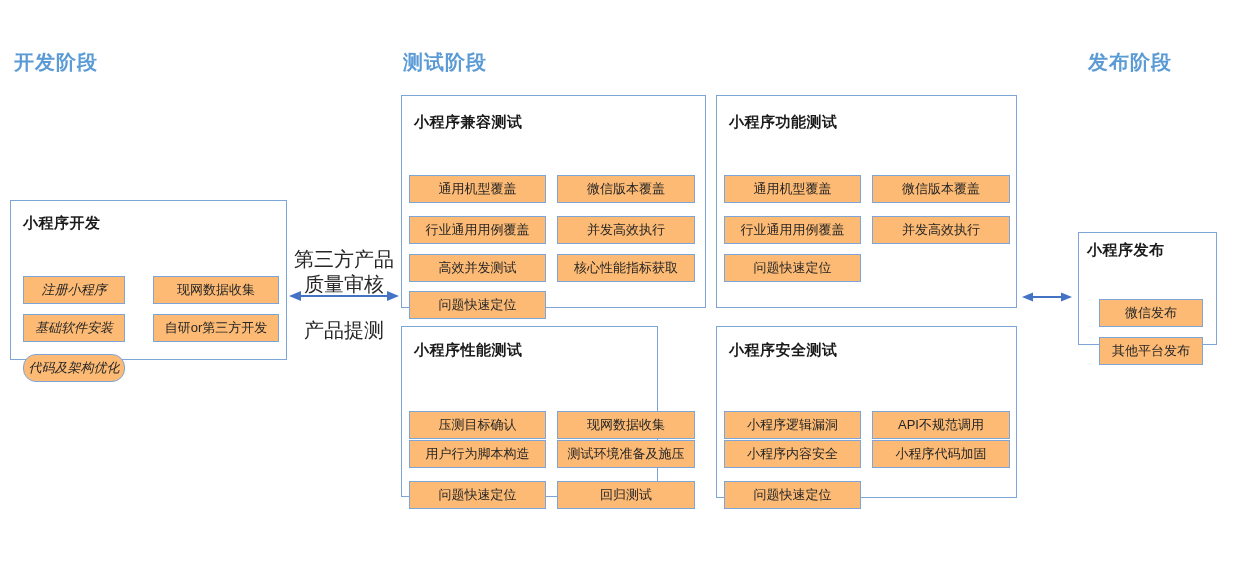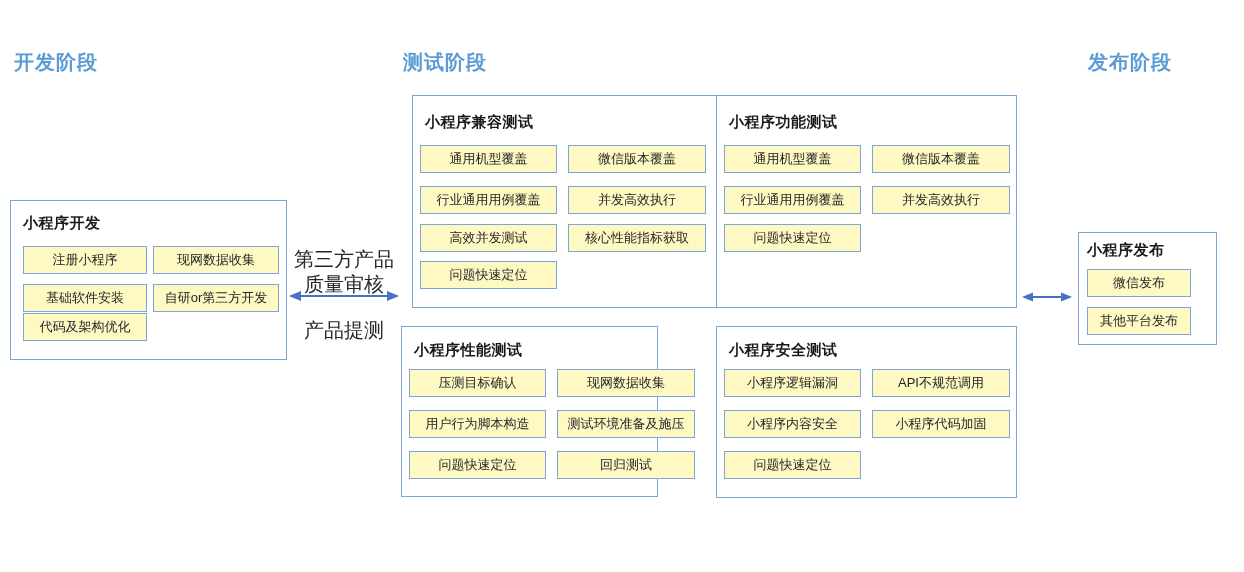--- a/index.html
+++ b/index.html
@@ -14,64 +14,64 @@
   .h-test{left:403px;top:49px;}
   .h-rel{left:1088px;top:49px;}
 
   .box{
     position:absolute;border:1px solid #7da5d8;background:#ffffff;box-sizing:border-box;
   }
   .box-title{
     position:absolute;font-size:15px;font-weight:bold;color:#1a1a1a;letter-spacing:0.5px;white-space:nowrap;
   }
   .cell{
-    position:absolute;height:28px;border:1px solid #7da5d8;background:#fef9c3;box-sizing:border-box;
+    position:absolute;height:28px;border:1px solid #7da5d8;background:#fdba74;box-sizing:border-box;
     display:flex;align-items:center;justify-content:center;
-    font-size:13px;color:#262626;white-space:nowrap;
+    font-size:13px;color:#262626;white-space:nowrap;margin-top:30px;
   }
 
   
   .dev-box{left:10px;top:200px;width:277px;height:160px;}
   .dev-box .box-title{left:12px;top:13px;}
-  .dev-box .c1{left:12px;width:124px;}
+  .dev-box .c1{left:12px;width:102px;font-style:italic;}
   .dev-box .c2{left:142px;width:126px;}
   .dev-box .r1{top:45px;}
   .dev-box .r2{top:83px;}
-  .dev-box .r3{top:112px;}
+  .dev-box .r3{top:123px;border-radius:13px;}
 
   
   .conn-text{position:absolute;width:108px;text-align:center;font-size:20px;color:#262626;white-space:nowrap;}
   .conn-l1{left:290px;top:246px;}
   .conn-l2{left:290px;top:271px;}
   .conn-l3{left:290px;top:317px;}
   .arrow-svg{position:absolute;}
   .arrow-left{left:287px;top:289px;}
   .arrow-right{left:1020px;top:290px;}
 
   
   .tbox .box-title{left:12px;top:17px;}
   .tbox .c1{left:7px;width:137px;}
   .tbox .c2{left:155px;width:138px;}
-  .tb-compat{left:412px;top:95px;width:305px;height:213px;}
+  .tb-compat{left:401px;top:95px;width:305px;height:213px;}
   .tb-func{left:716px;top:95px;width:301px;height:213px;}
   .tb-compat .r1,.tb-func .r1{top:49px;}
   .tb-compat .r2,.tb-func .r2{top:90px;}
   .tb-compat .r3,.tb-func .r3{top:128px;}
   .tb-compat .r4{top:165px;}
   .tb-perf{left:401px;top:326px;width:257px;height:171px;padding-left:40px;}
   .tb-sec{left:716px;top:326px;width:301px;height:172px;}
   .tb-perf .box-title,.tb-sec .box-title{top:14px;}
-  .tb-perf .r1,.tb-sec .r1{top:42px;}
+  .tb-perf .r1,.tb-sec .r1{top:54px;}
   .tb-perf .r2,.tb-sec .r2{top:83px;}
   .tb-perf .r3,.tb-sec .r3{top:124px;}
 
   
   .rel-box{left:1078px;top:232px;width:139px;height:113px;}
   .rel-box .box-title{left:8px;top:8px;font-family:Liberation Serif, serif;}
-  .rel-box .cell{left:8px;width:104px;}
+  .rel-box .cell{left:20px;width:104px;}
   .rel-box .r1{top:36px;}
   .rel-box .r2{top:74px;}
 </style>
 </head>
 <body>
 
 <div class="canvas">
 
   <div class="phase-heading h-dev">开发阶段</div>
   <div class="phase-heading h-test">测试阶段</div>

